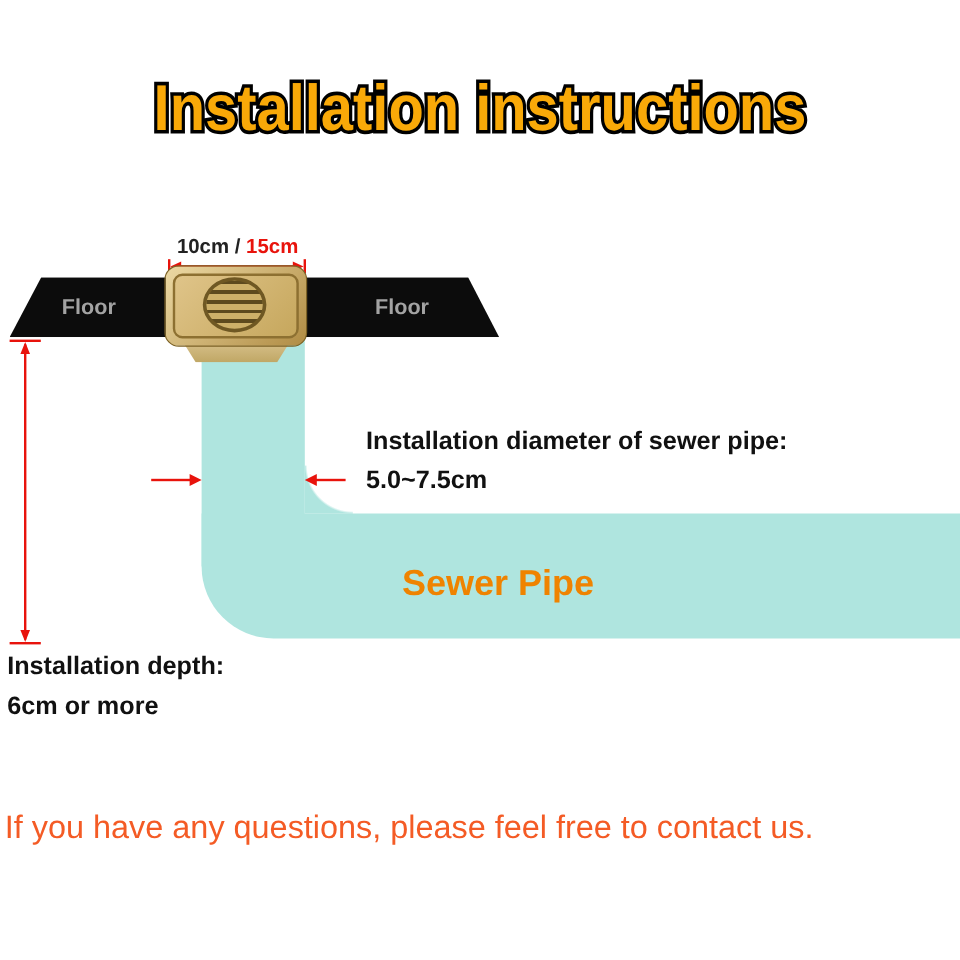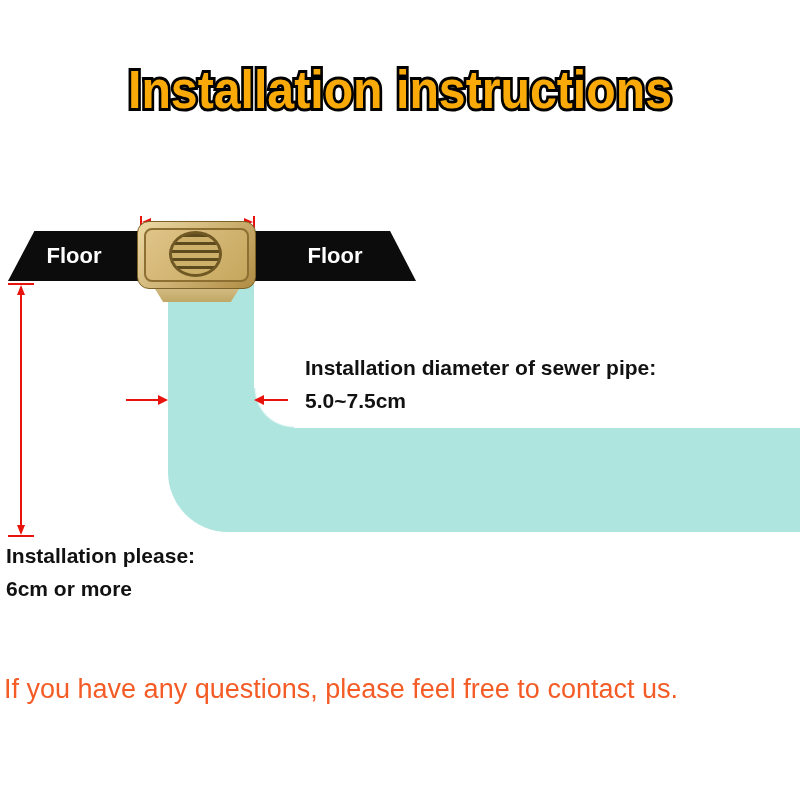--- a/index.html
+++ b/index.html
@@ -23,21 +23,21 @@
   .h-dim .tick{position:absolute;top:0;width:2px;height:12px;background:var(--arrow_red,#E8130C);}
   .h-dim .tick.l{left:0;} .h-dim .tick.r{right:0;}
   .h-dim .tri-l{position:absolute;left:2px;top:2px;width:0;height:0;
     border-top:4px solid transparent;border-bottom:4px solid transparent;border-right:9px solid var(--arrow_red,#E8130C);}
   .h-dim .tri-r{position:absolute;right:2px;top:2px;width:0;height:0;
     border-top:4px solid transparent;border-bottom:4px solid transparent;border-left:9px solid var(--arrow_red,#E8130C);}
 
   
   .floor{
     top:231px;height:50px;background:var(--floor_black,#0c0c0c);
-    color:#ffffff;font-weight:bold;font-size:22px;
+    color:#a3a3a3;font-weight:bold;font-size:18px;
     display:flex;align-items:center;justify-content:center;
   }
   .floor-left{left:8px;width:132px;clip-path:polygon(20% 0,100% 0,100% 100%,0% 100%);}
   .floor-right{left:254px;width:162px;clip-path:polygon(0 0,84% 0,100% 100%,0 100%);}
 
   
   .drain-body{
     left:150px;top:281px;width:94px;height:21px;
     background:linear-gradient(180deg,#dcc693,#c0a765);
     clip-path:polygon(0 0,100% 0,86% 100%,14% 100%);z-index:4;
@@ -98,31 +98,35 @@
 </style>
 </head>
 <body>
 
 <div class="stage">
 
   <svg class="title-svg" width="800" height="140">
     <text x="400" y="108" text-anchor="middle" font-family="Liberation Sans, sans-serif" font-size="54" font-weight="bold" textLength="544" lengthAdjust="spacingAndGlyphs" style="fill:var(--title_yellow,#F9A908);stroke:#000;stroke-width:6;paint-order:stroke fill;">Installation instructions</text>
   </svg>
 
+  <div class="abs dim-label">
+    <span>10cm /</span><span class="red"> 15cm</span>
+  </div>
   <div class="abs h-dim">
     <span class="tick l"></span>
     <span class="tick r"></span>
     <span class="line"></span>
     <span class="tri-l"></span>
     <span class="tri-r"></span>
   </div>
 
   <div class="abs pipe-v"></div>
   <div class="abs pipe-h"></div>
   <div class="abs pipe-fillet"></div>
+  <div class="abs sewer-label">Sewer Pipe</div>
 
   <div class="abs floor floor-left">
     <span>Floor</span>
   </div>
   <div class="abs floor floor-right">
     <span>Floor</span>
   </div>
 
   <div class="abs drain-body"></div>
   <div class="abs drain-face">
@@ -146,19 +150,19 @@
     <span class="line"></span>
     <span class="tri"></span>
   </div>
 
   <div class="abs note dia-note">
     <div>Installation diameter of sewer pipe:</div>
     <div>5.0~7.5cm</div>
   </div>
 
   <div class="abs note depth-note">
-    <div>Installation please:</div>
+    <div>Installation depth:</div>
     <div>6cm or more</div>
   </div>
 
   <div class="abs contact">If you have any questions, please feel free to contact us.</div>
 
 </div>
 
 </body></html>

